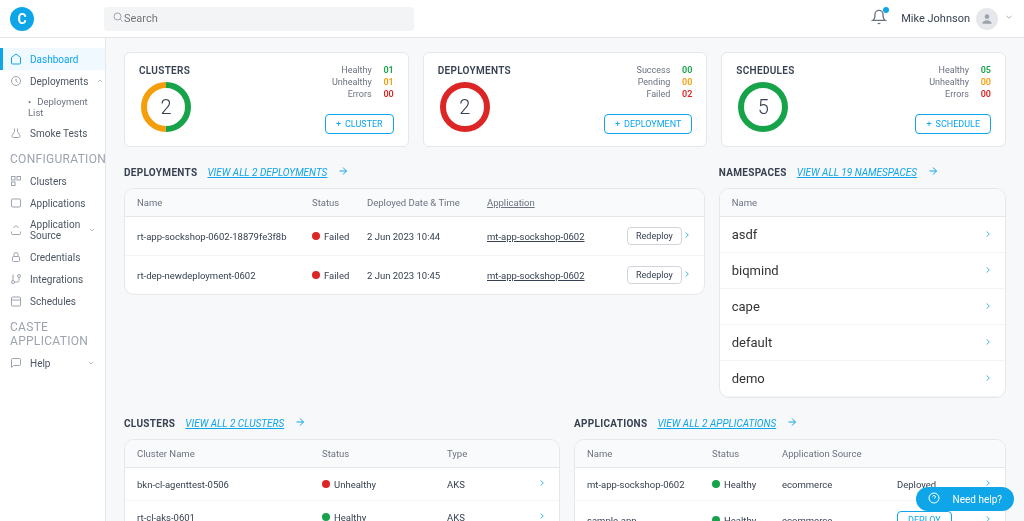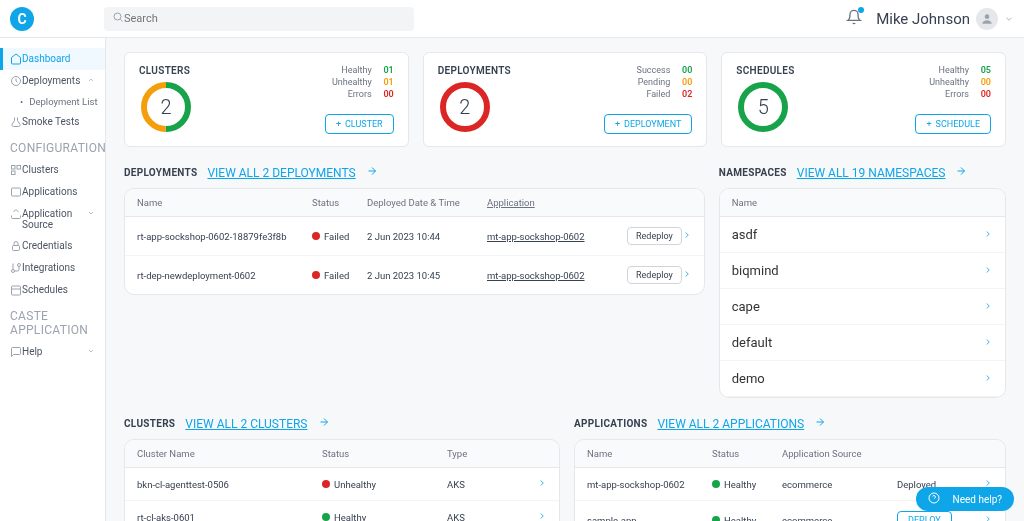--- a/index.html
+++ b/index.html
@@ -4,27 +4,27 @@
 <style>
 * { margin: 0; padding: 0; box-sizing: border-box; font-family: -apple-system, BlinkMacSystemFont, "Segoe UI", Roboto, sans-serif; }
 body { background: #f7f8fa; font-size: 11px; color: #333; }
 .topbar { height: 38px; background: #fff; border-bottom: 1px solid #e5e7eb; display: flex; align-items: center; padding: 0 10px; }
 .logo { width: 24px; height: 24px; background: #0ea5e9; border-radius: 50%; display: flex; align-items: center; justify-content: center; color: #fff; font-weight: bold; font-size: 14px; }
 .search-wrap { margin-left: 70px; flex: 0 0 310px; background: #f3f4f6; border-radius: 4px; height: 24px; display: flex; align-items: center; padding: 0 8px; color: #9ca3af; }
 .search-wrap input { border: none; background: transparent; outline: none; font-size: 11px; width: 100%; }
 .topbar-right { margin-left: auto; display: flex; align-items: center; gap: 14px; }
 .bell { position: relative; color: #6b7280; }
 .bell-dot { position: absolute; top: -2px; right: -2px; width: 6px; height: 6px; background: #0ea5e9; border-radius: 50%; }
-.user { display: flex; align-items: center; gap: 6px; font-size: 15px; color: #374151; }
+.user { display: flex; align-items: center; gap: 6px; font-size: 11px; color: #374151; }
 .avatar { width: 22px; height: 22px; border-radius: 50%; background: #e5e7eb; display: flex; align-items: center; justify-content: center; }
 .layout { display: flex; }
 .sidebar { width: 106px; background: #fff; border-right: 1px solid #e5e7eb; padding: 10px 0; min-height: 483px; }
-.sb-item { display: flex; padding: 5px 10px; font-size: 10px; color: #4b5563; cursor: pointer; }
+.sb-item { display: flex; align-items: center; gap: 8px; padding: 5px 10px; font-size: 10px; color: #4b5563; cursor: pointer; }
 .sb-item.active { color: #0ea5e9; border-left: 3px solid #0ea5e9; background: #f0f9ff; padding-left: 7px; }
-.sb-sub { padding-left: 20px; font-size: 9.5px; color: #6b7280; padding-top: 4px; padding-bottom: 4px; }
+.sb-sub { padding-left: 28px; font-size: 9.5px; color: #6b7280; padding-top: 4px; padding-bottom: 4px; }
 .sb-section { font-size: 12px; color: #9ca3af; padding: 8px 10px 4px; text-transform: uppercase; letter-spacing: 0.3px; }
 .sb-icon { width: 12px; height: 12px; display: flex; align-items: center; justify-content: center; color: #9ca3af; }
 .sb-item.active .sb-icon { color: #0ea5e9; }
 .main { flex: 1; padding: 14px 18px; }
 .cards { display: flex; gap: 14px; margin-bottom: 18px; }
 .card { flex: 1; background: #fff; border: 1px solid #e5e7eb; border-radius: 6px; padding: 12px 14px; display: flex; justify-content: space-between; }
 .card-title { font-size: 10px; font-weight: 600; color: #374151; letter-spacing: 0.3px; }
 .donut { width: 54px; height: 54px; margin-top: 4px; position: relative; }
 .donut svg { transform: rotate(-90deg); }
 .donut-num { position: absolute; top: 0; left: 0; width: 100%; height: 100%; display: flex; align-items: center; justify-content: center; font-size: 20px; font-weight: 300; color: #374151; }
@@ -33,21 +33,21 @@
 .stat-label { color: #6b7280; }
 .stat-val { font-weight: 600; min-width: 14px; text-align: right; }
 .green { color: #16a34a; }
 .orange { color: #f59e0b; }
 .red { color: #dc2626; }
 .add-btn { margin-top: auto; border: 1px solid #0ea5e9; color: #0ea5e9; background: #fff; border-radius: 4px; padding: 4px 10px; font-size: 9px; cursor: pointer; display: flex; align-items: center; gap: 4px; }
 .section-row { display: flex; gap: 14px; }
 .section { flex: 1; }
 .section-head { display: flex; align-items: center; gap: 10px; margin-bottom: 8px; }
 .section-title { font-size: 10px; font-weight: 700; color: #374151; letter-spacing: 0.3px; }
-.view-all { color: #0ea5e9; font-size: 12px; text-decoration: underline; cursor: pointer; }
+.view-all { color: #0ea5e9; font-size: 10px; text-decoration: underline; cursor: pointer; font-style: italic; }
 .arrow-icon { color: #0ea5e9; }
 .panel { background: #fff; border: 1px solid #e5e7eb; border-radius: 10px; overflow: hidden; }
 .thead { display: flex; background: #f9fafb; padding: 8px 12px; font-size: 9.5px; color: #6b7280; border-bottom: 1px solid #e5e7eb; }
 .trow { display: flex; align-items: center; padding: 10px 12px; font-size: 9.5px; color: #374151; border-bottom: 1px solid #f3f4f6; }
 .trow:last-child { border-bottom: none; }
 .status-dot { width: 8px; height: 8px; border-radius: 50%; display: inline-block; margin-right: 4px; }
 .status-dot.red { background: #dc2626; }
 .status-dot.green { background: #16a34a; }
 .pill-btn { border: 1px solid #d1d5db; background: #fff; border-radius: 4px; padding: 3px 8px; font-size: 9px; cursor: pointer; color: #374151; }
 .deploy-btn { border: 1px solid #0ea5e9; color: #0ea5e9; background: #fff; border-radius: 4px; padding: 3px 10px; font-size: 9px; cursor: pointer; }

